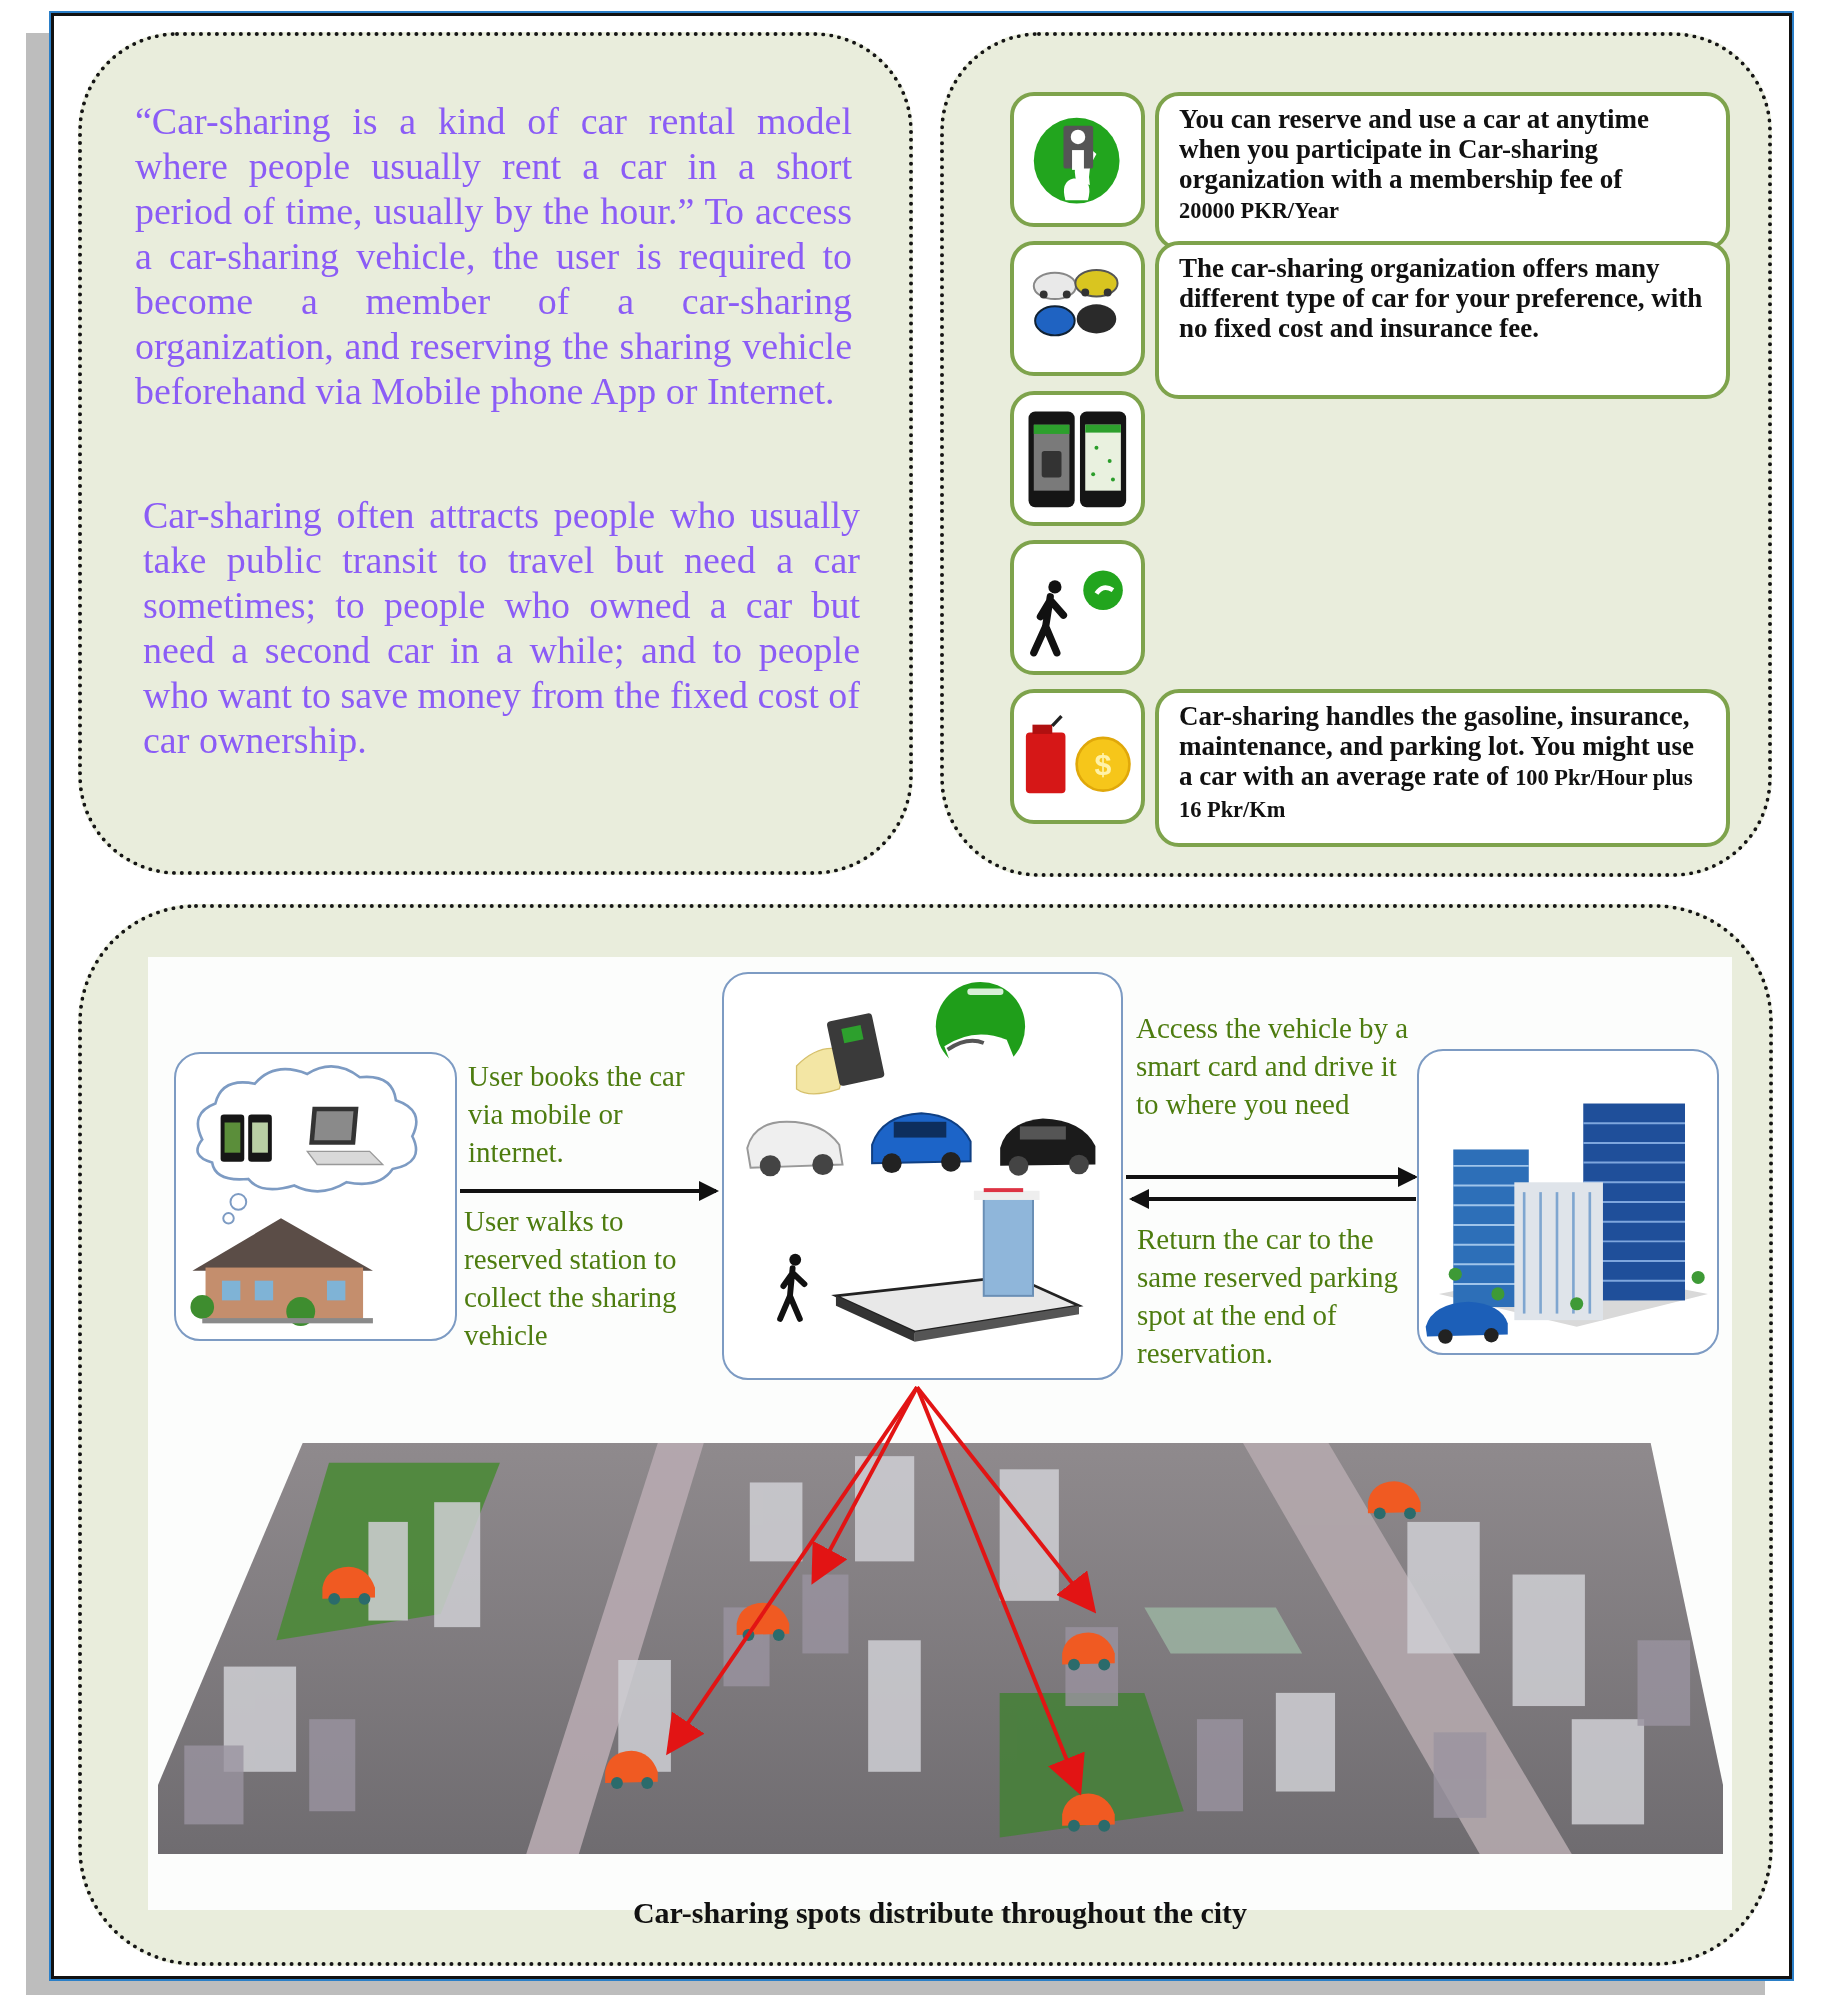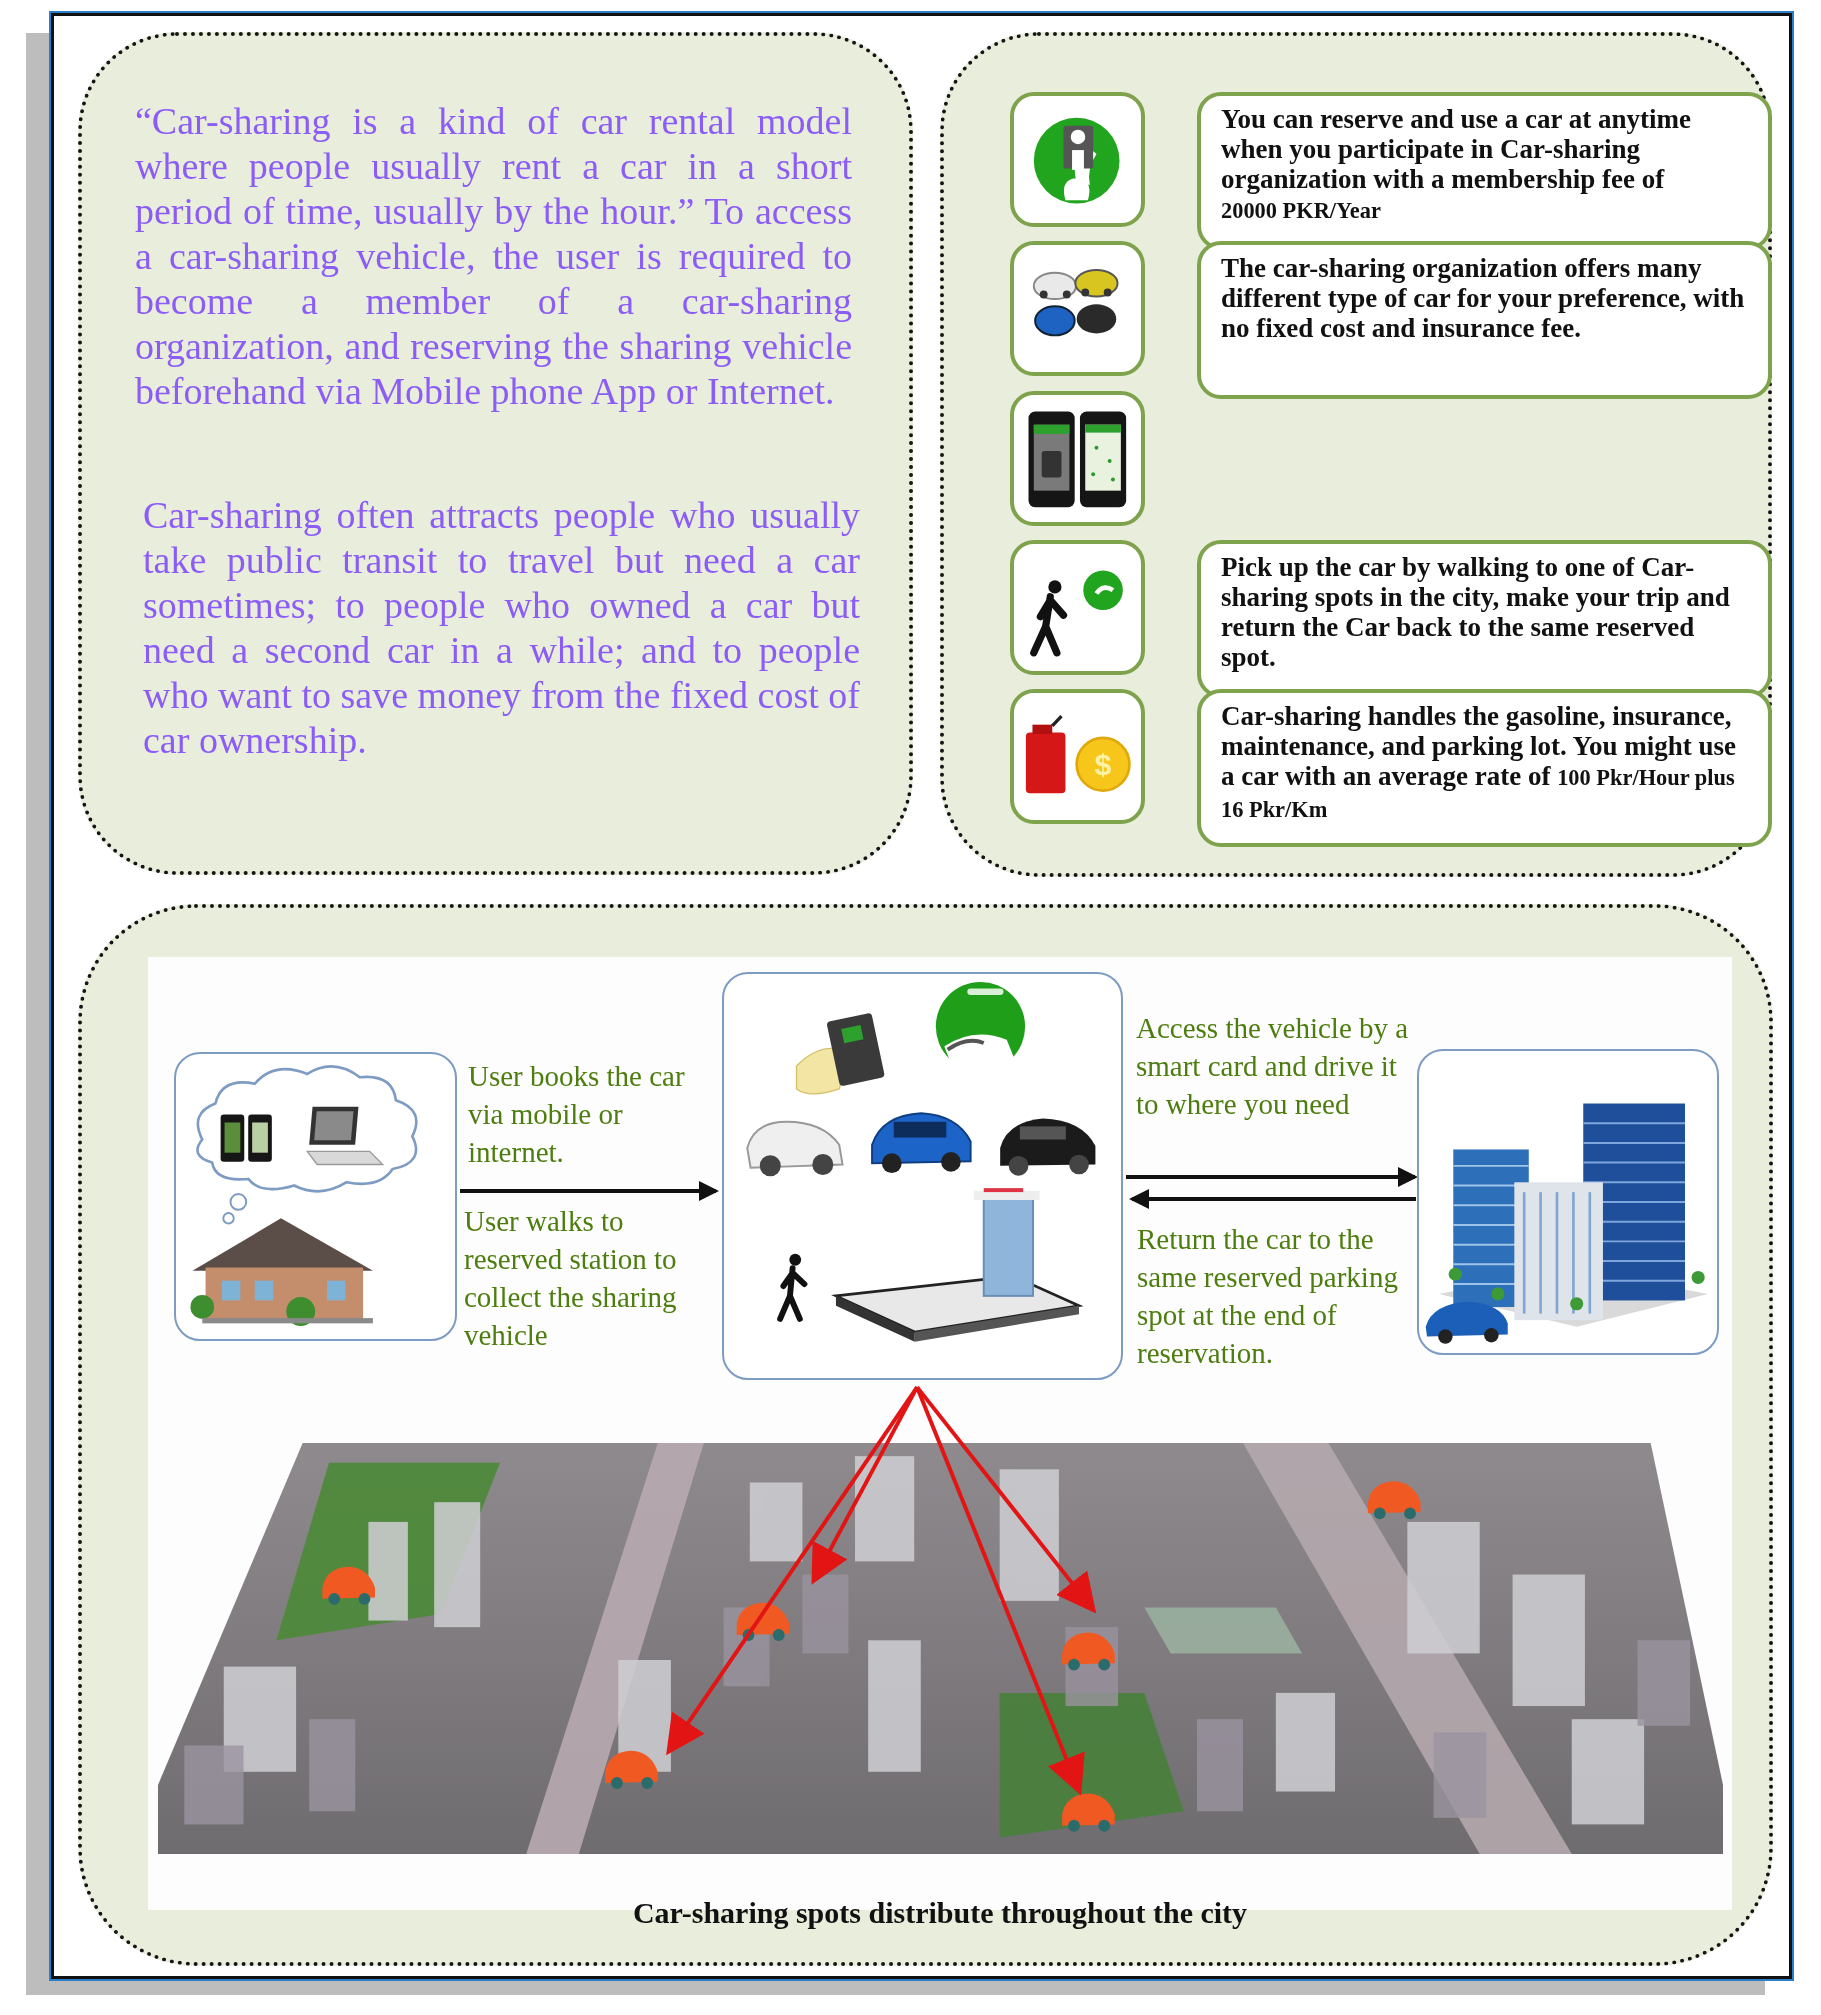--- a/index.html
+++ b/index.html
@@ -16,21 +16,21 @@
 
   .def-text { position:absolute; left:135px; width:717px; font-size:38px; line-height:45px; color:#8b5cf6;
               text-align:justify; text-align-last:left; }
   #def-p1 { top:99px; }
   #def-p2 { top:485px; }
 
   .step-row { position:absolute; left:1010px; width:720px; height:135px; }
   .step-icon { position:absolute; left:0; top:0; width:135px; height:135px; background:#fff;
                border:4.6px solid #7ea34c; border-radius:24px; box-sizing:border-box; }
   .step-text-box { position:absolute; left:145px; top:0; width:575px; height:158px; background:#fff;
-                   border:4.6px solid #7ea34c; border-radius:24px; box-sizing:border-box; padding:8px 17px 0 20px;margin-left:42px; }
+                   border:4.6px solid #7ea34c; border-radius:24px; box-sizing:border-box; padding:8px 17px 0 20px; }
   .step-text { font-family:"Liberation Serif", serif; font-weight:bold; font-size:27px; line-height:30px; color:#111; }
   .step-text .price { font-size:22.4px; }
 
   .flow-canvas { position:absolute; left:148px; top:957px; width:1584px; height:953px; background:#fcfdfc; }
 
   .flow-box { position:absolute; background:#fff; border:2.6px solid #7d9bc3; border-radius:26px; box-sizing:border-box; }
   #box-home { left:174px; top:1052px; width:283px; height:289px; }
   #box-center { left:722px; top:972px; width:401px; height:408px; }
   #box-city { left:1417px; top:1049px; width:302px; height:306px; }
 
@@ -119,23 +119,20 @@
 </div>
 
 <div class="step-row" style="top:540px">
   <div class="step-icon">
     <svg width="126" height="126" viewBox="0 0 191 191">
       <circle cx="62" cy="65" r="10" fill="#111"></circle>
       <path d="M55 80 L48 125 L30 165 M48 125 L65 165 M55 85 L40 110 M55 85 L75 108" stroke="#111" stroke-width="11" fill="none" stroke-linecap="round"></path>
       <circle cx="135" cy="70" r="30" fill="#22a51e"></circle>
       <path d="M125 75 Q135 60 150 70" stroke="#fff" stroke-width="7" fill="none"></path>
     </svg>
-  </div>
-  <div class="step-text-box">
-    <div class="step-text">Pick up the car by walking to one of Car-sharing spots  in the city, make your trip and return the Car back to the same reserved spot.</div>
   </div>
 </div>
 
 <div class="step-row" style="top:689px">
   <div class="step-icon">
     <svg width="126" height="126" viewBox="0 0 191 191">
       <rect x="18" y="60" width="60" height="92" rx="6" fill="#d61717"></rect>
       <rect x="28" y="48" width="30" height="14" fill="#b01010"></rect>
       <path d="M58 50 L72 35" stroke="#222" stroke-width="5"></path>
       <circle cx="135" cy="108" r="40" fill="#f6c61a" stroke="#e0a80a" stroke-width="4"></circle>

